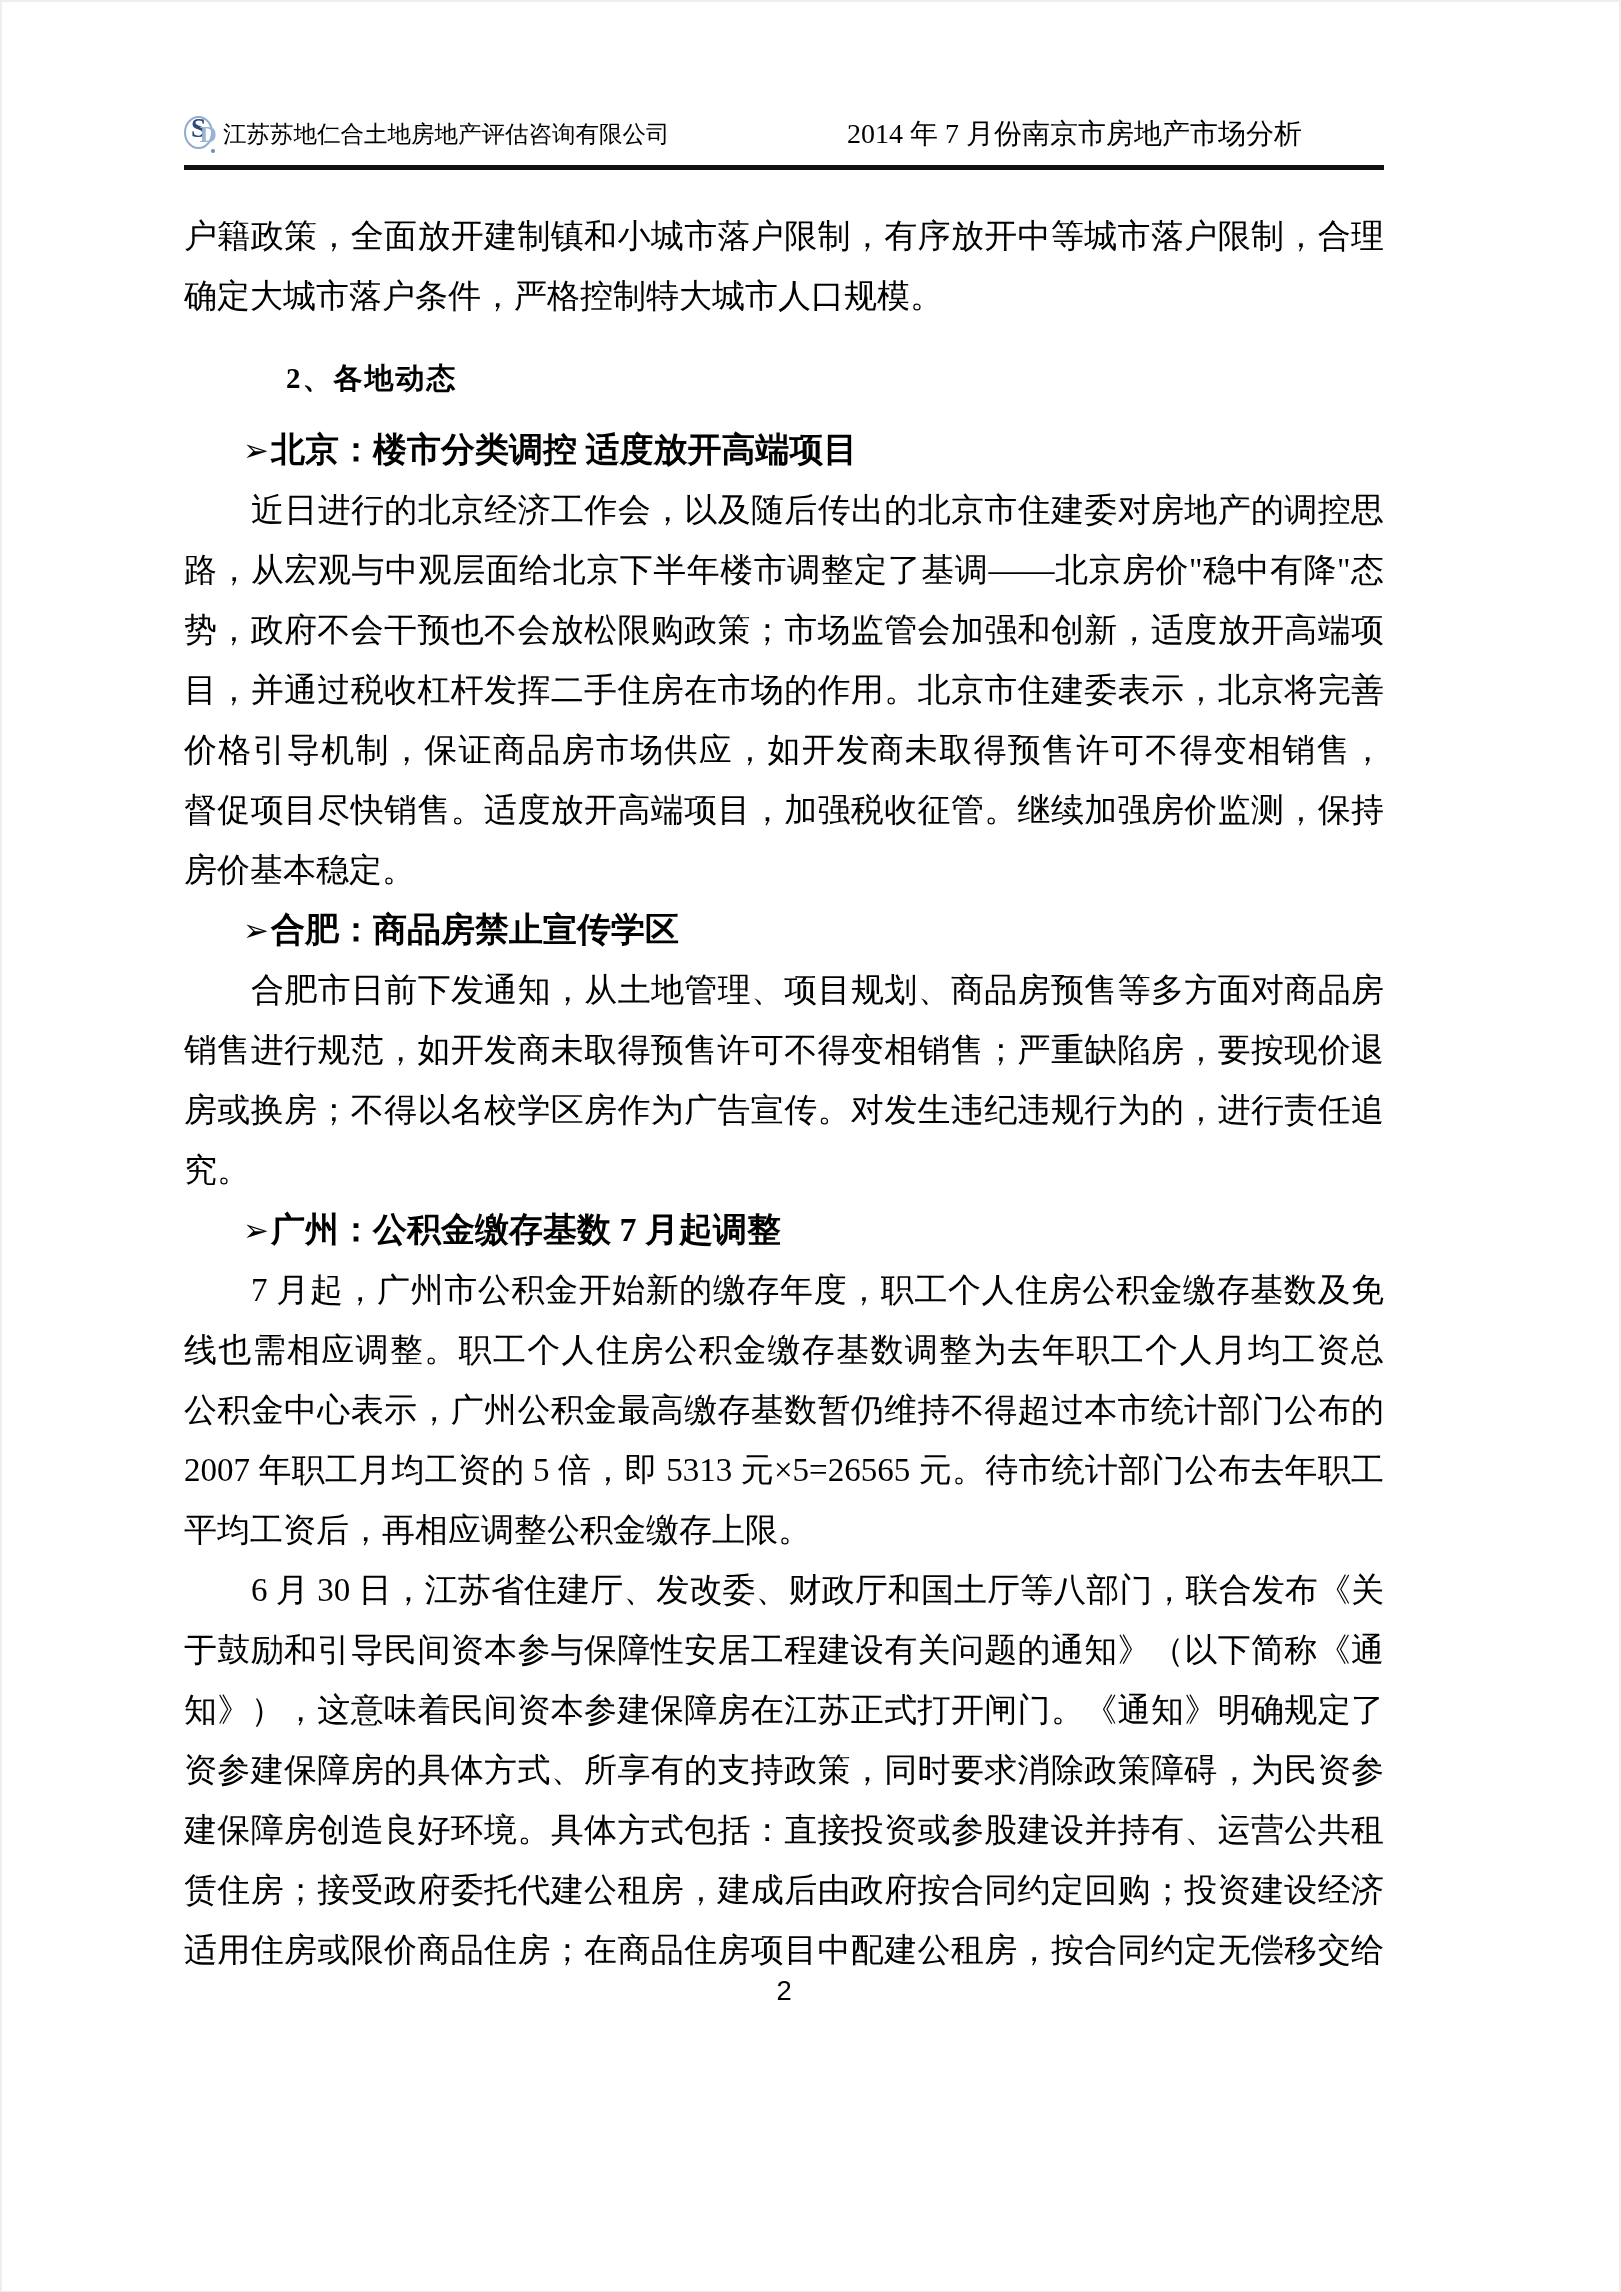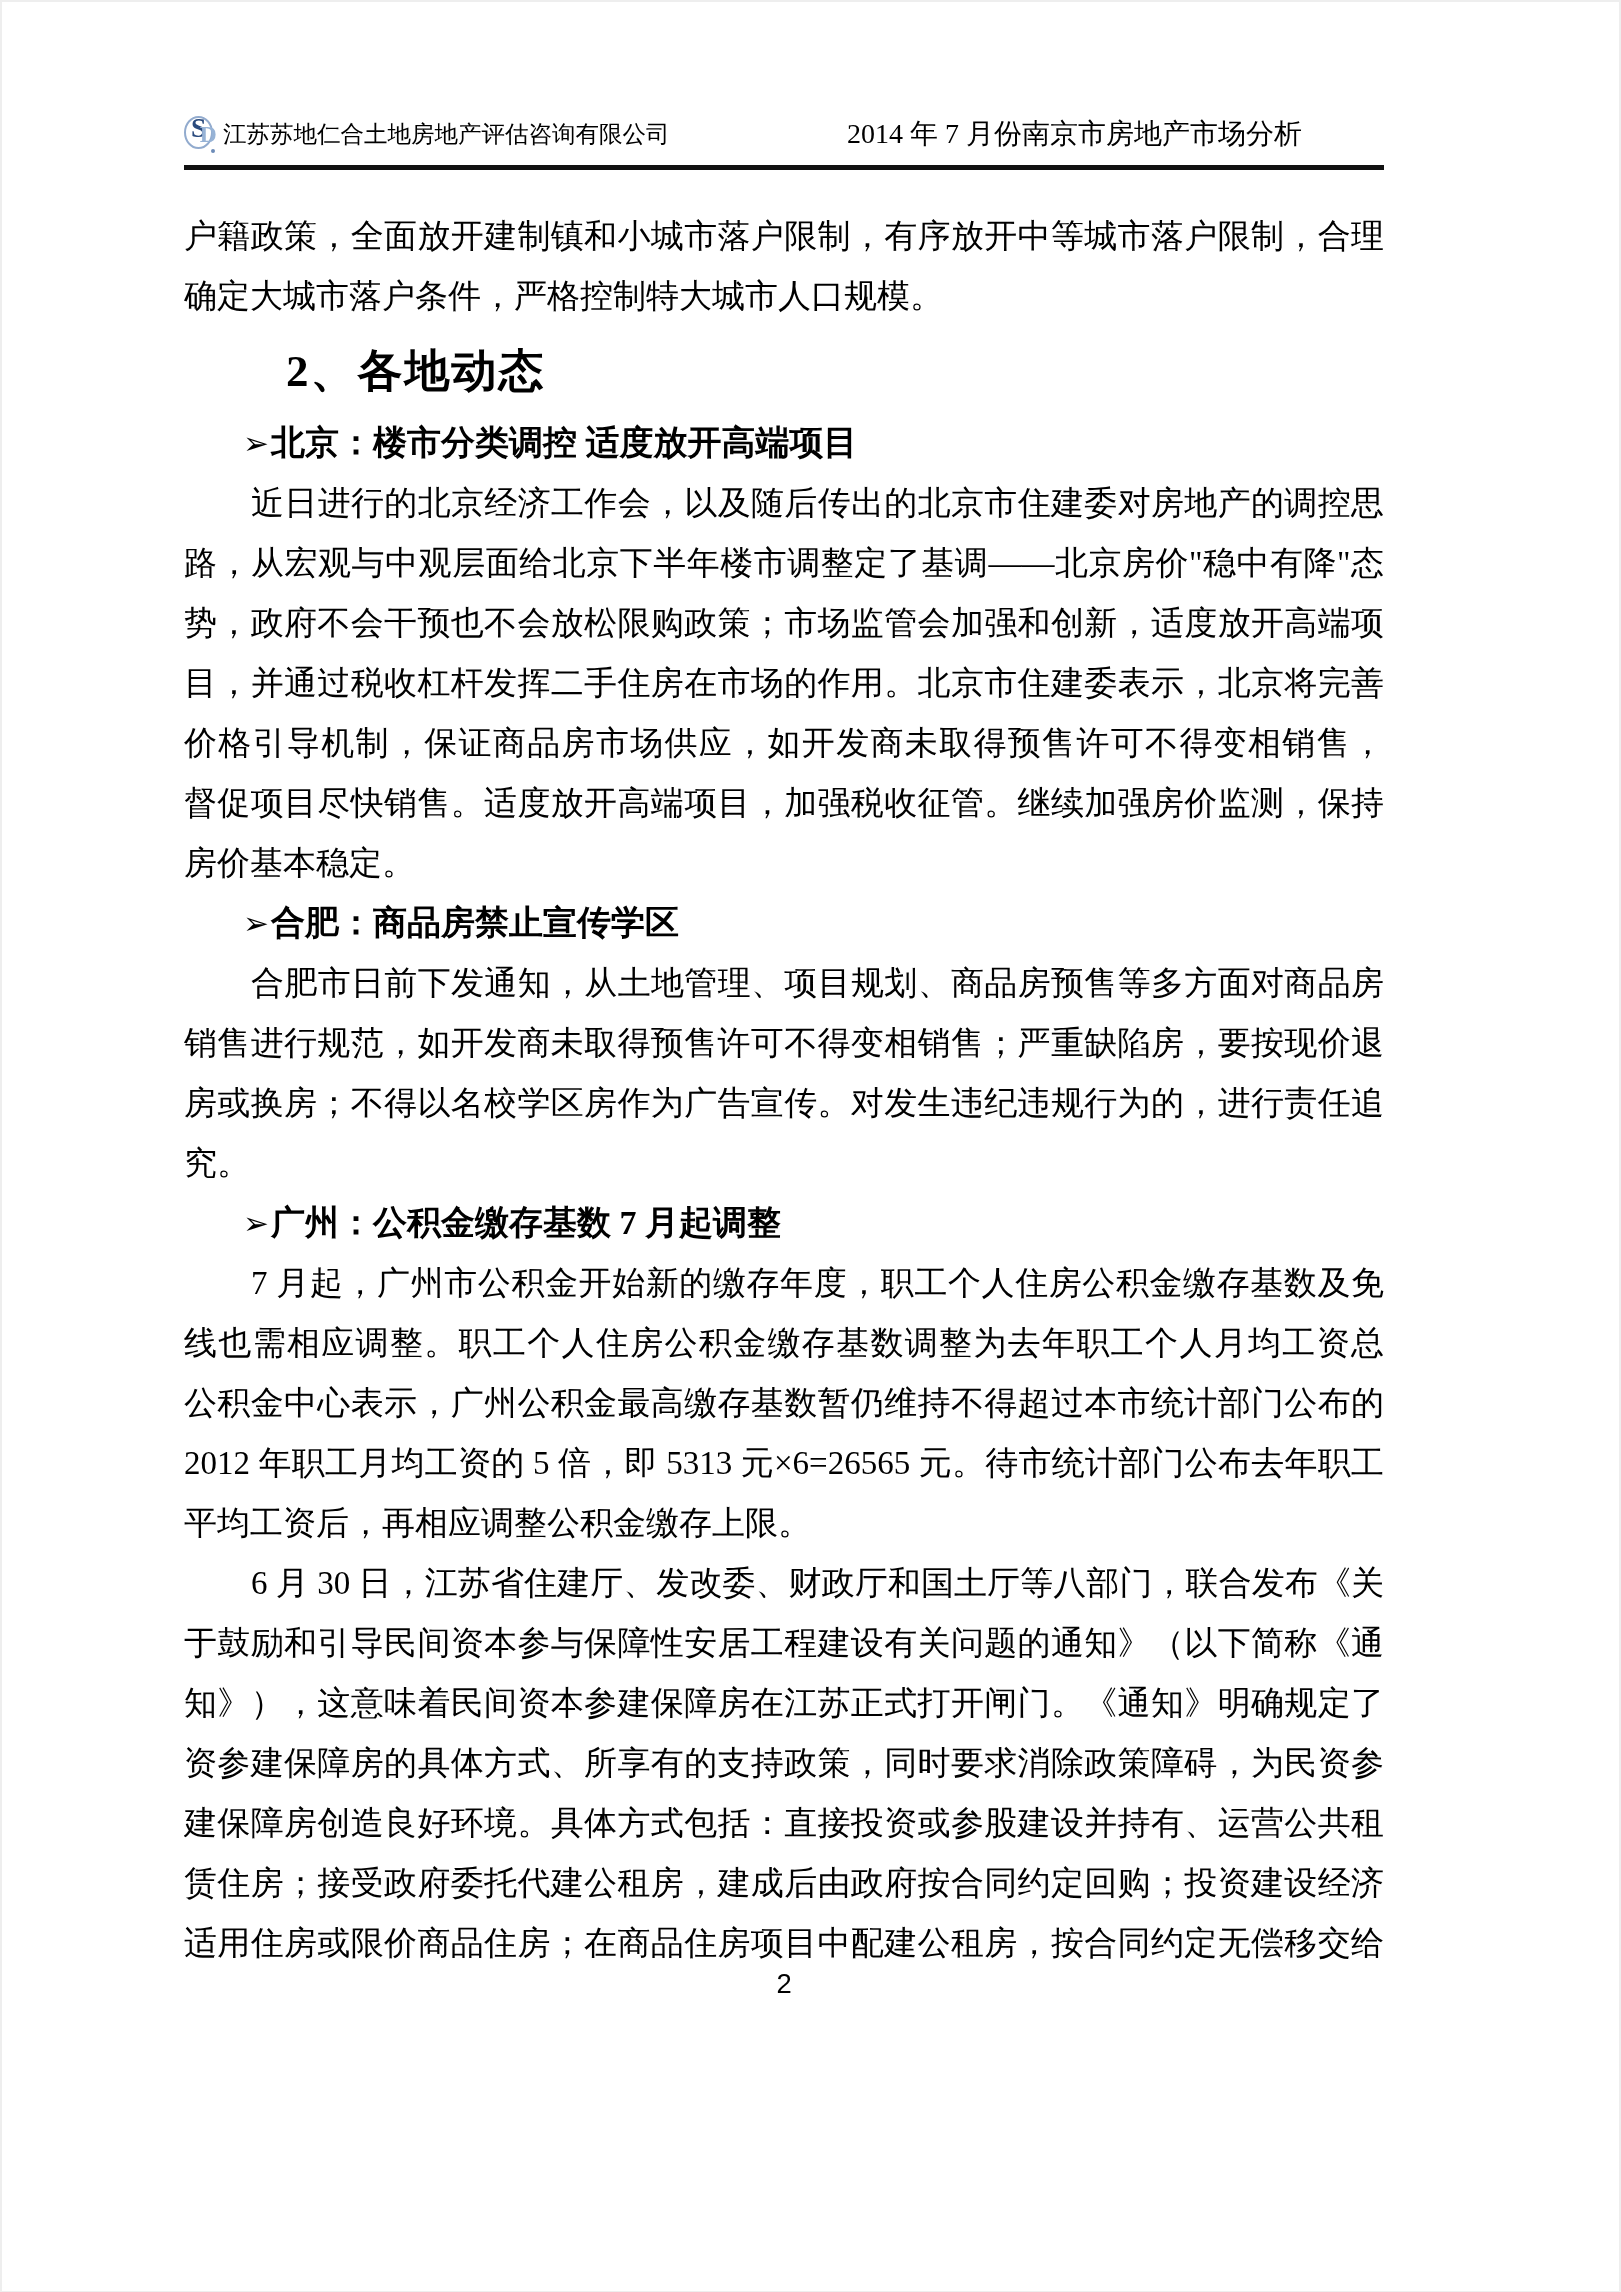--- a/index.html
+++ b/index.html
@@ -63,23 +63,23 @@
   .para:first-child{margin-top:36px;}
   .line{
     font-size:33px;line-height:60px;height:60px;
     text-align:justify;text-align-last:justify;
     text-justify:inter-character;
     white-space:normal;overflow:hidden;
   }
   .line.lastline{text-align-last:left;}
   .line.indent{padding-left:67px;}
   .h1{
-    font-size:45px;line-height:60px;font-weight:bold;
+    font-size:29px;line-height:60px;font-weight:bold;
     padding-left:102px;
-    margin-top:15px;margin-bottom:11.8px;
+    margin-top:22px;margin-bottom:11.8px;
     letter-spacing:2px;
   }
   .h2{
     font-size:34px;line-height:60px;font-weight:bold;
     padding-left:59px;
     white-space:nowrap;
   }
   .h2 .arrow{
     font-family:"DejaVu Sans",sans-serif;
     font-size:31px;margin-right:2px;
@@ -134,21 +134,21 @@
         <div class="line indent">合肥市日前下发通知，从土地管理、项目规划、商品房预售等多方面对商品房</div>
         <div class="line">销售进行规范，如开发商未取得预售许可不得变相销售；严重缺陷房，要按现价退</div>
         <div class="line">房或换房；不得以名校学区房作为广告宣传。对发生违纪违规行为的，进行责任追</div>
         <div class="line lastline">究。</div>
       </div>
       <div class="h2"><span class="arrow">➢</span><span>广州：公积金缴存基数 7 月起调整</span></div>
       <div class="para">
         <div class="line indent">7 月起，广州市公积金开始新的缴存年度，职工个人住房公积金缴存基数及免税</div>
         <div class="line">线也需相应调整。职工个人住房公积金缴存基数调整为去年职工个人月均工资总额。</div>
         <div class="line">公积金中心表示，广州公积金最高缴存基数暂仍维持不得超过本市统计部门公布的</div>
-        <div class="line">2012 年职工月均工资的 5 倍，即 5313 元×6=26565 元。待市统计部门公布去年职工</div>
+        <div class="line">2007 年职工月均工资的 5 倍，即 5313 元×5=26565 元。待市统计部门公布去年职工</div>
         <div class="line lastline">平均工资后，再相应调整公积金缴存上限。</div>
       </div>
       <div class="para">
         <div class="line indent">6 月 30 日，江苏省住建厅、发改委、财政厅和国土厅等八部门，联合发布《关</div>
         <div class="line">于鼓励和引导民间资本参与保障性安居工程建设有关问题的通知》（以下简称《通</div>
         <div class="line">知》），这意味着民间资本参建保障房在江苏正式打开闸门。《通知》明确规定了民</div>
         <div class="line">资参建保障房的具体方式、所享有的支持政策，同时要求消除政策障碍，为民资参</div>
         <div class="line">建保障房创造良好环境。具体方式包括：直接投资或参股建设并持有、运营公共租</div>
         <div class="line">赁住房；接受政府委托代建公租房，建成后由政府按合同约定回购；投资建设经济</div>
         <div class="line">适用住房或限价商品住房；在商品住房项目中配建公租房，按合同约定无偿移交给</div>

